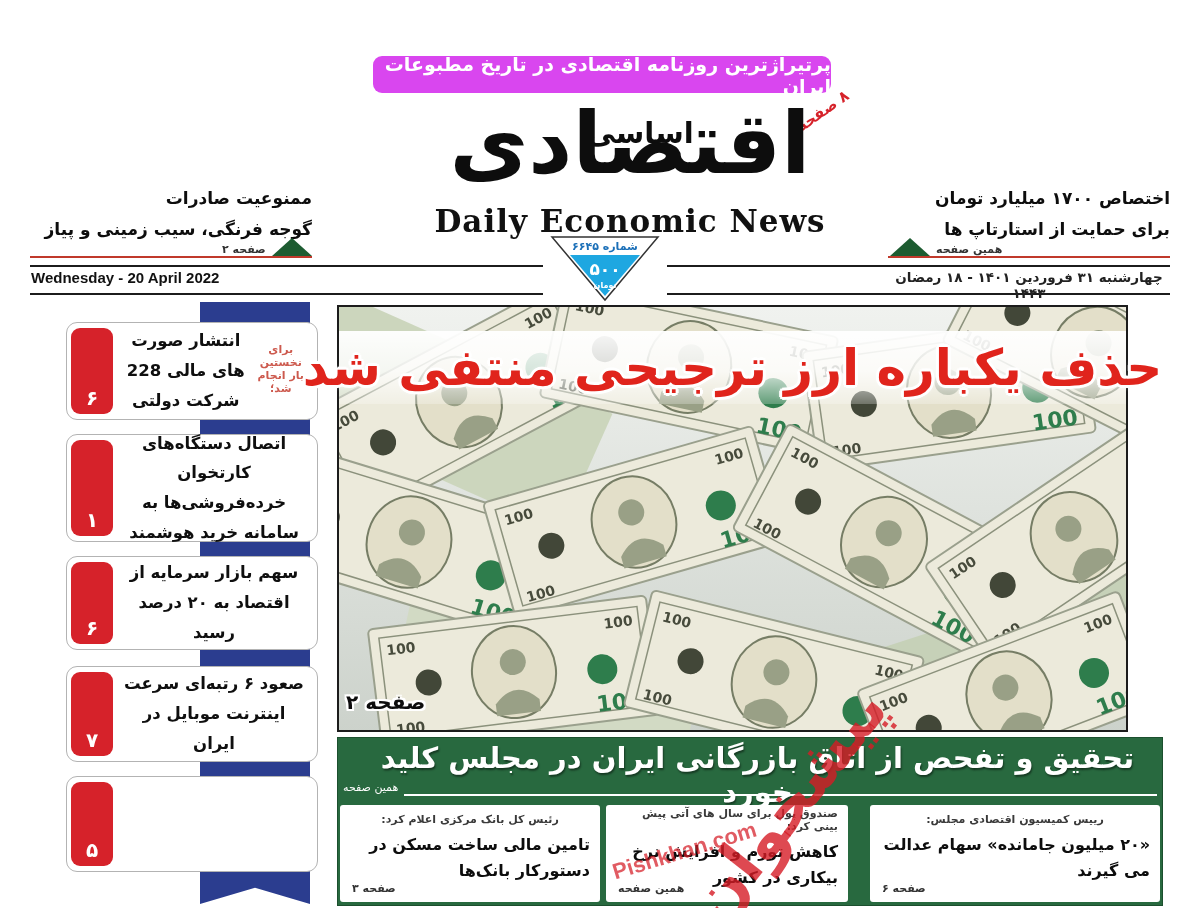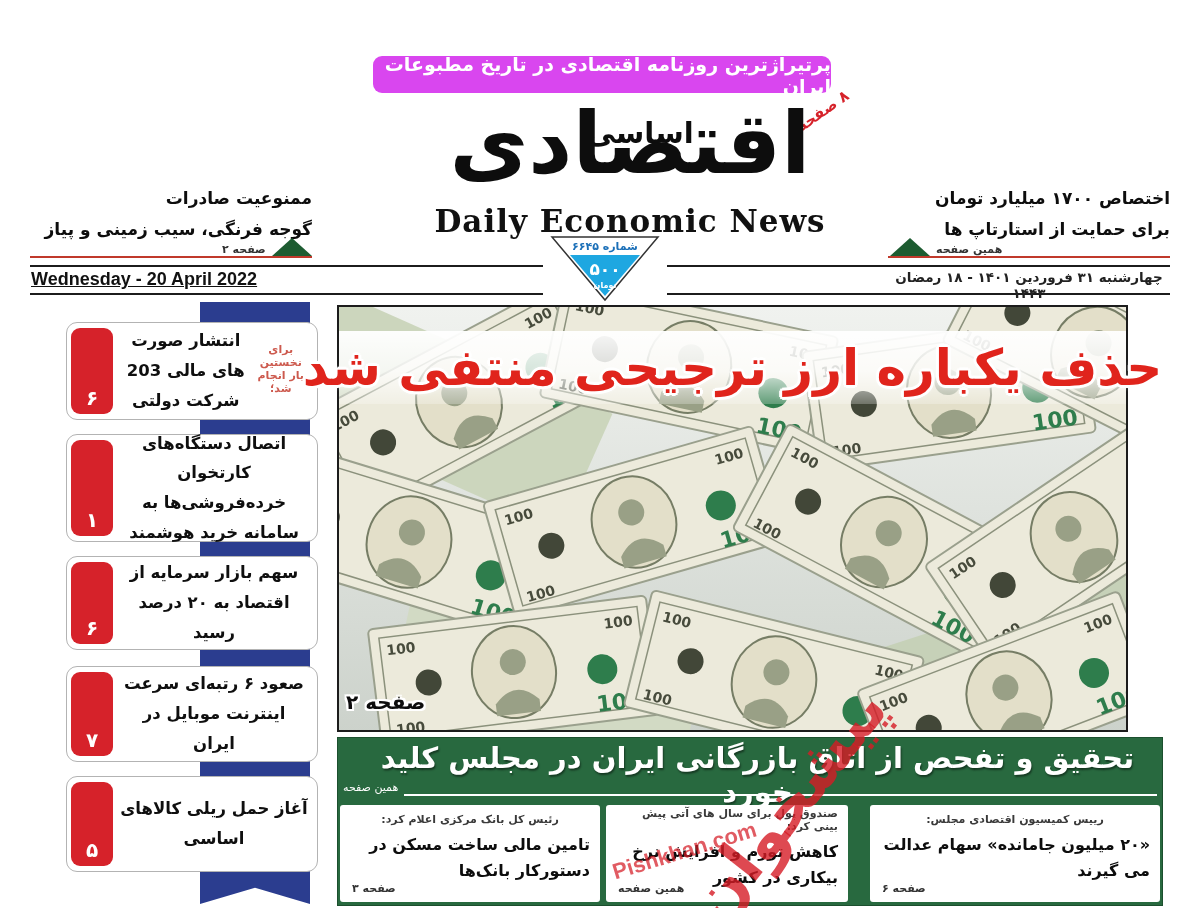--- a/index.html
+++ b/index.html
@@ -31,22 +31,22 @@
   .tr { left:888px; top:183px; }
   .pageref-row { position:absolute; display:flex; align-items:flex-end; gap:6px; direction:rtl;
     font-size:11px; color:#333; font-weight:bold; }
   .pr-left { left:222px; top:238px; }
   .pr-right { left:890px; top:238px; direction:ltr; }
   .green-tri { width:0; height:0; border-left:20px solid transparent;
     border-right:20px solid transparent; border-bottom:18px solid #1d5c31; }
 
   .rule { position:absolute; background:#1c1c1c; height:2px; }
   .rule-red { position:absolute; background:#c0392b; height:2px; }
-  .date-en { position:absolute; left:31px; top:269px; font-size:18px; font-weight:bold;
-    color:#111; direction:ltr; font-family:"Liberation Sans","DejaVu Sans",sans-serif;text-decoration:underline; }
+  .date-en { position:absolute; left:31px; top:269px; font-size:15px; font-weight:bold;
+    color:#111; direction:ltr; font-family:"Liberation Sans","DejaVu Sans",sans-serif; }
   .date-fa { position:absolute; left:888px; top:269px; width:282px; text-align:center;
     font-size:13.5px; font-weight:bold; color:#222; direction:rtl; }
 
   .issue-badge { position:absolute; left:549px; top:235px; width:112px; height:68px; }
 
   
   .photo { position:absolute; left:337px; top:305px; width:791px; height:427px;
     border:2px solid #1c1c1c; overflow:hidden; background:#dfe3df; }
   .lead-band { position:absolute; left:339px; top:331px; width:787px; height:73px;
     background:linear-gradient(180deg, rgba(255,255,255,.96) 0%, rgba(255,255,255,.8) 55%, rgba(255,255,255,.25) 100%);
@@ -204,21 +204,21 @@
   <div class="lead-pageref">صفحه ۲</div>
 
   <div class="ribbon"></div>
   <div class="ribbon-tail"></div>
 
   <div class="scard c1">
     <div class="tab"></div>
     <div class="pagenum">۶</div>
     <div class="content">
       <div class="kicker">برای نخستین بار انجام شد؛</div>
-      <div class="title">انتشار صورت های مالی 203 شرکت دولتی</div>
+      <div class="title">انتشار صورت های مالی 228 شرکت دولتی</div>
     </div>
   </div>
   <div class="scard c2">
     <div class="tab"></div>
     <div class="pagenum">۱</div>
     <div class="content">
       <div class="title">اتصال دستگاه‌های کارتخوان خرده‌فروشی‌ها به سامانه خرید هوشمند</div>
     </div>
   </div>
   <div class="scard c3">
@@ -231,23 +231,20 @@
   <div class="scard c4">
     <div class="tab"></div>
     <div class="pagenum">۷</div>
     <div class="content">
       <div class="title">صعود ۶ رتبه‌ای سرعت اینترنت موبایل در ایران</div>
     </div>
   </div>
   <div class="scard c5">
     <div class="tab"></div>
     <div class="pagenum">۵</div>
-    <div class="content">
-      <div class="title">آغاز حمل ریلی کالاهای اساسی</div>
-    </div>
   </div>
 
   <div class="green"></div>
   <div class="green-headline">تحقیق و تفحص از اتاق بازرگانی ایران در مجلس کلید خورد</div>
   <div class="green-pageref">همین صفحه</div>
   <div class="green-line"></div>
 
   <div class="bbox b0">
     <div class="content">
       <div class="kicker">رییس کمیسیون اقتصادی مجلس:</div>

